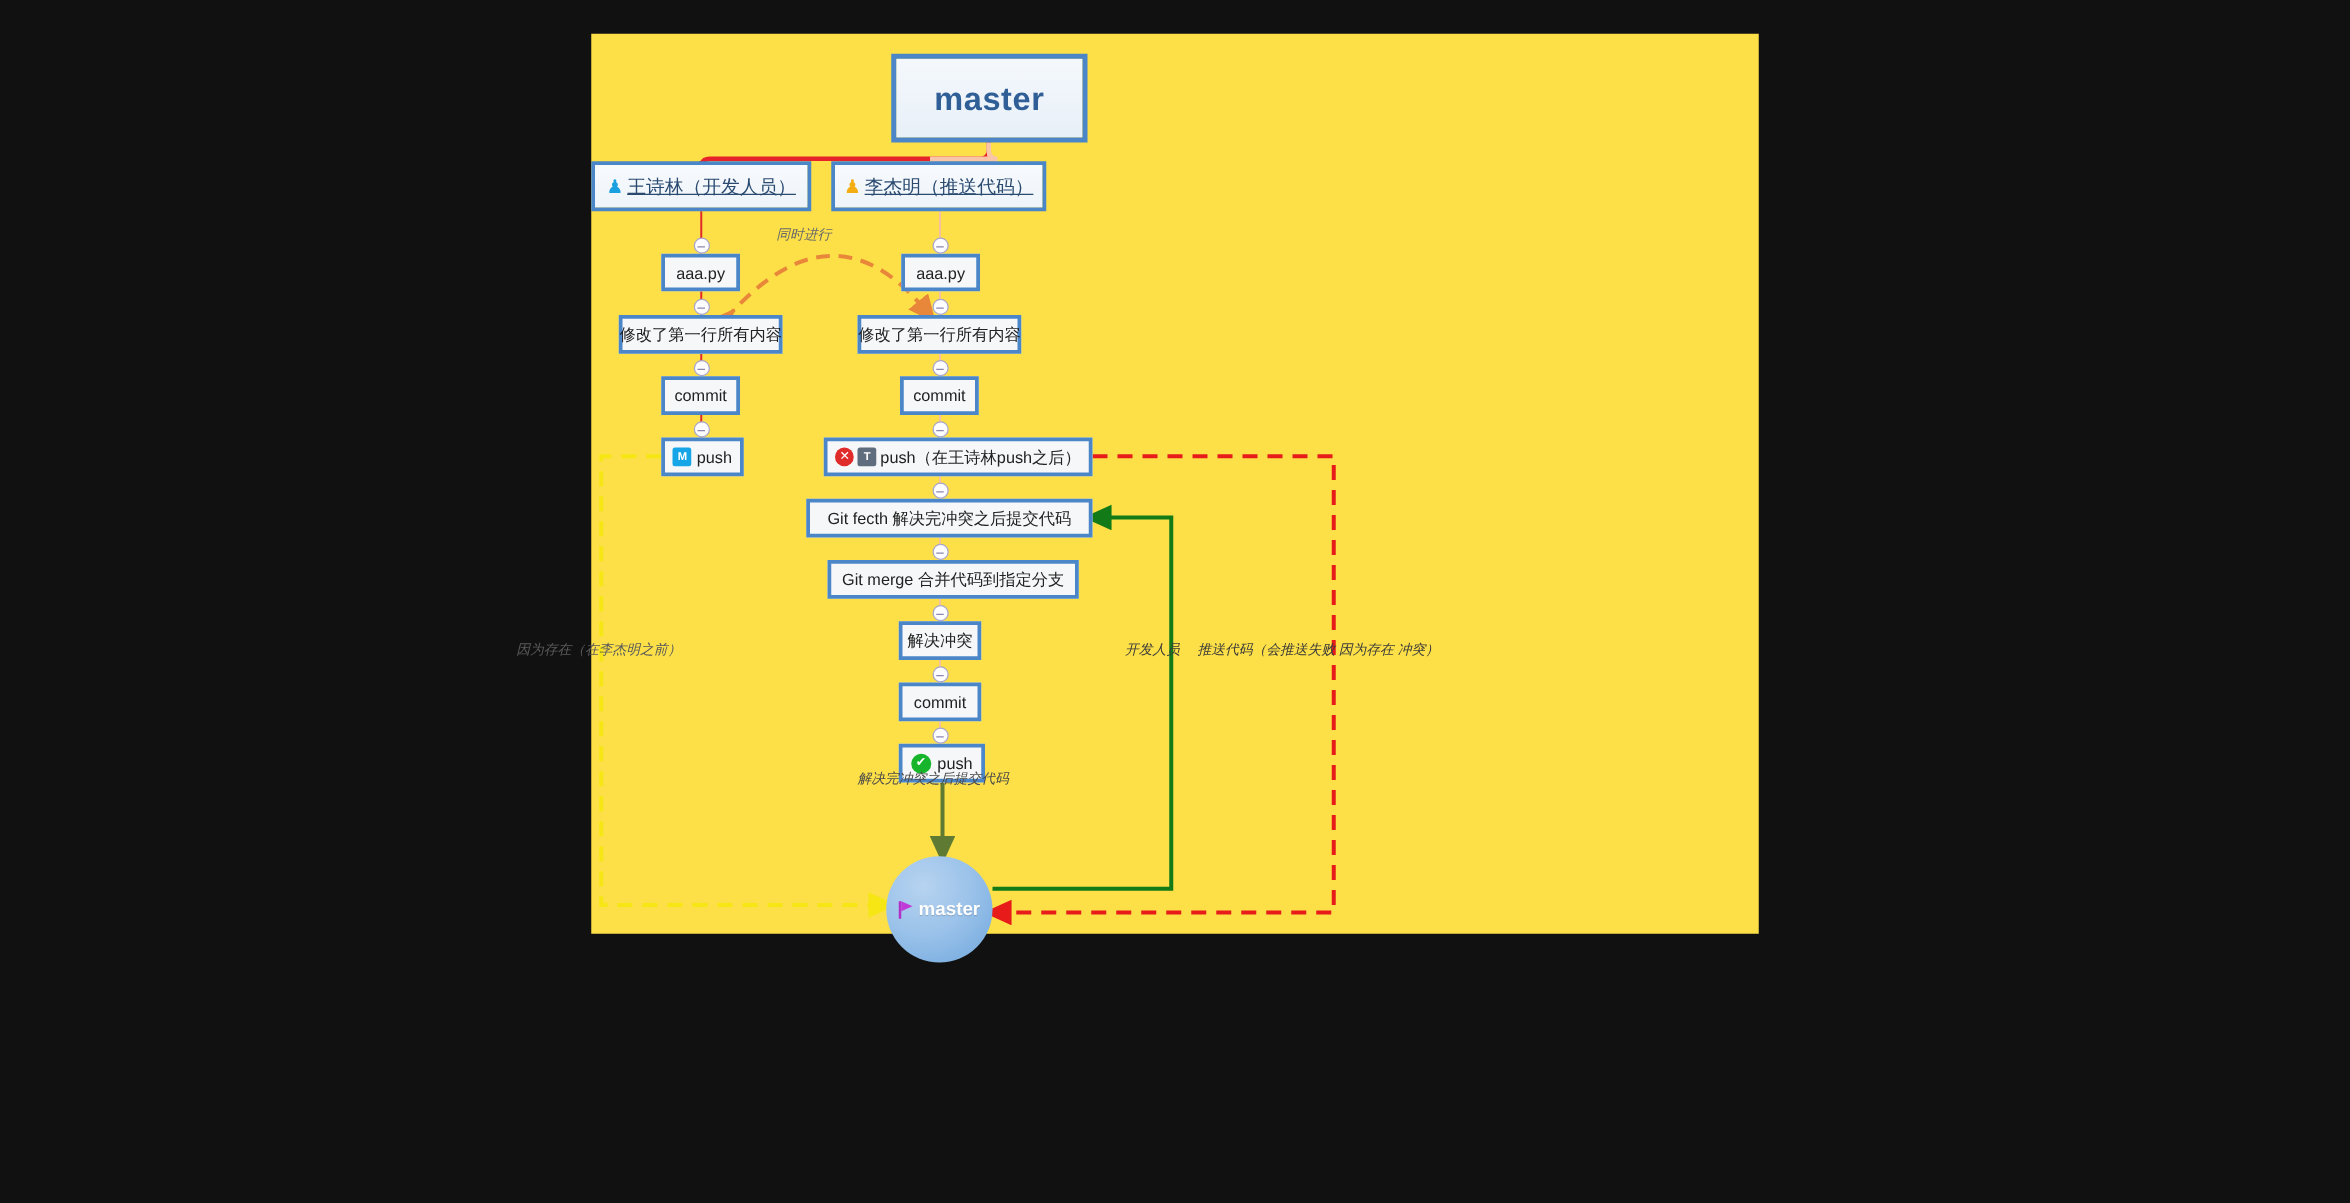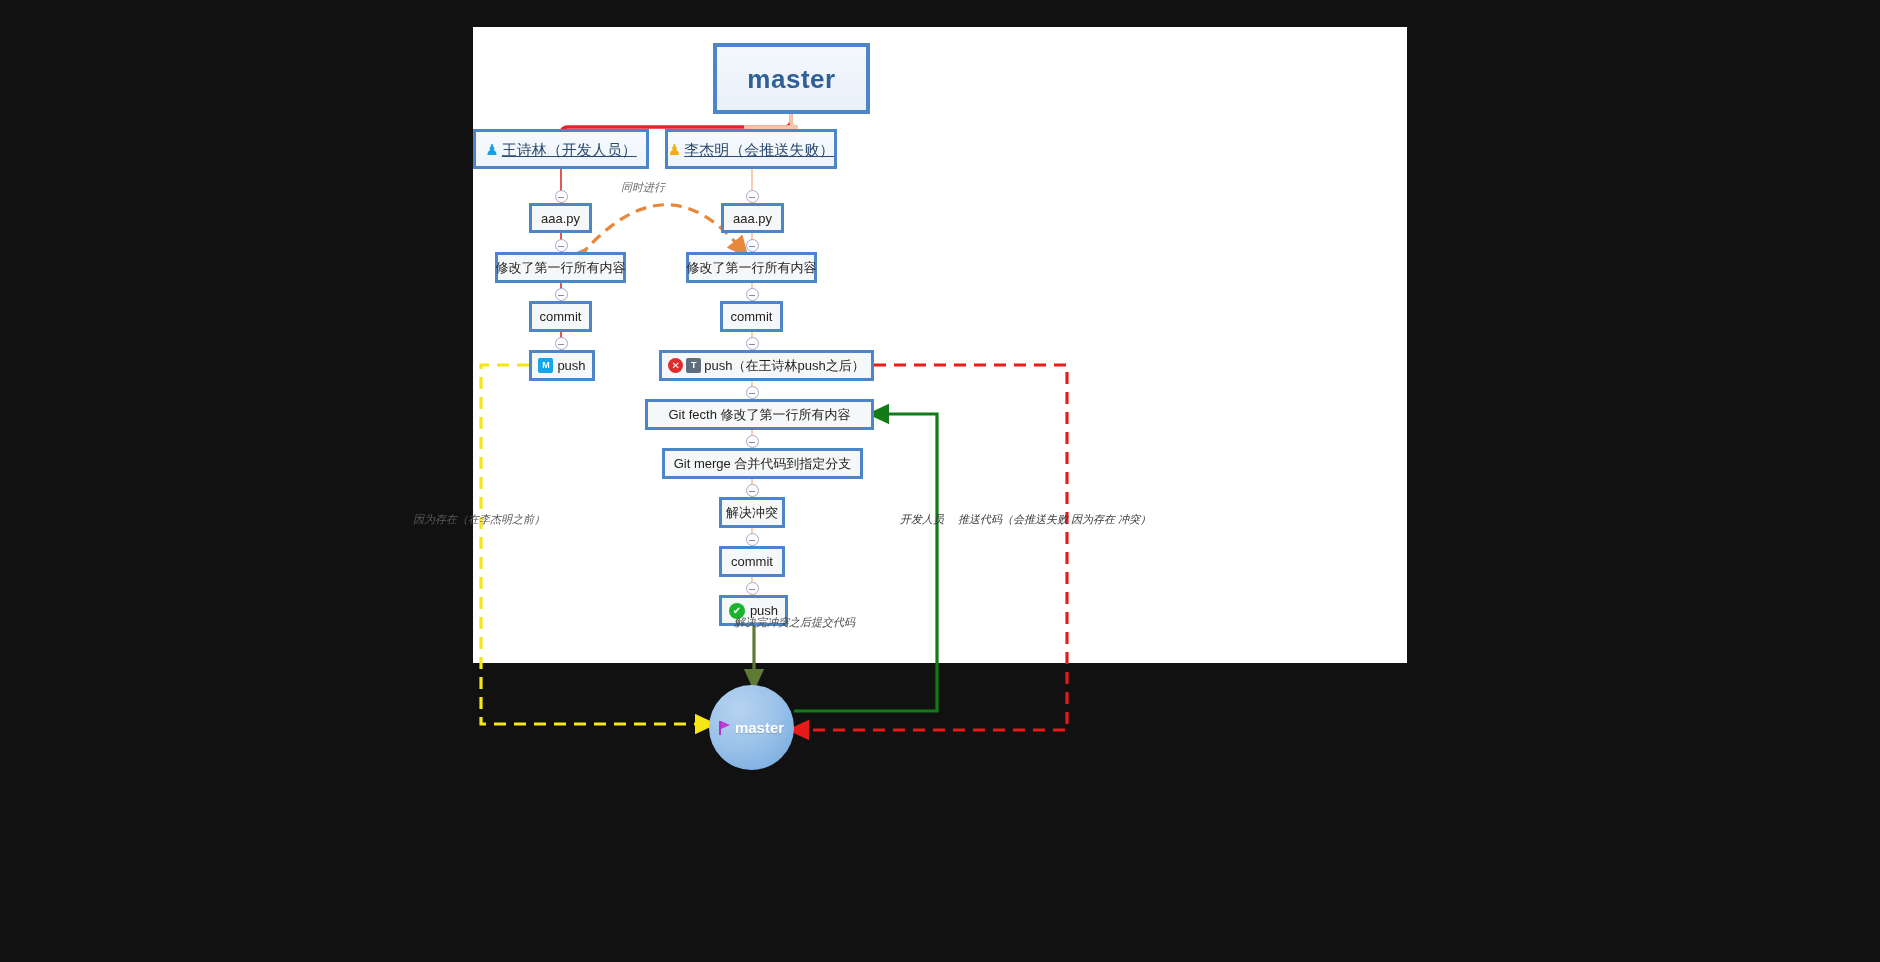--- a/index.html
+++ b/index.html
@@ -6,22 +6,22 @@
   html, body {
     margin: 0; padding: 0;
     background: #111111;
     width: 1880px; height: 962px;
     overflow: hidden;
     font-family: "Liberation Sans", "DejaVu Sans", sans-serif;
   }
   #canvas {
     position: absolute;
     left: 473px; top: 27px;
-    width: 934px; height: 636px;
-    background: #ffffff;
+    width: 934px; height: 720px;
+    background: #fde047;
     text-align: center;
   }
   #stage { position: absolute; inset: 0; }
 
   svg.layer {
     position: absolute; left: 0; top: 0;
     width: 934px; height: 908px;
     overflow: visible;
     pointer-events: none;
   }
@@ -127,21 +127,21 @@
 
   
   .anno {
     position:absolute; font-style: italic; font-size: 11px;
     white-space: nowrap; z-index: 6; color:#444;
   }
   #anno-parallel { left: 148px; top: 153px; color:#6a6a6a; }
   #anno-yellow   { left: -60px; top: 485px; color:#5a5a5a; }
   #anno-green    { left: 427px; top: 485px; color:#3a3a3a; }
   #anno-red      { left: 485px; top: 485px; color:#3a3a3a; }
-  #anno-bottom   { left: 213px; top: 588px; color:#4a4a4a;margin-left:48px; }
+  #anno-bottom   { left: 213px; top: 588px; color:#4a4a4a; }
 </style>
 </head>
 <body>
 
 <div id="canvas">
   <div id="stage">
 
     <svg class="layer" viewBox="0 0 934 908">
       <defs>
         <marker id="arrowOrange" markerWidth="7" markerHeight="7" refX="3.2" refY="3.2" orient="auto">
@@ -195,21 +195,21 @@
       <span class="lbl">master</span>
     </div>
 
     <div class="node" id="node-dev-left">
       <span class="ic ic-person blue">♟</span>
       <span class="lbl">王诗林（开发人员）</span>
     </div>
 
     <div class="node" id="node-dev-right">
       <span class="ic ic-person orange">♟</span>
-      <span class="lbl">李杰明（会推送失败）</span>
+      <span class="lbl">李杰明（推送代码）</span>
     </div>
 
     <div class="node plain" id="node-file-left">
       <span>aaa.py</span>
     </div>
     <div class="node plain" id="node-file-right">
       <span>aaa.py</span>
     </div>
 
     <div class="node plain" id="node-edit-left">
@@ -231,21 +231,21 @@
       <span>push</span>
     </div>
 
     <div class="node plain" id="node-push-right">
       <span class="ic ic-x">✕</span>
       <span class="ic ic-t">T</span>
       <span>push（在王诗林push之后）</span>
     </div>
 
     <div class="node plain" id="node-fetch">
-      <span>Git fecth 修改了第一行所有内容</span>
+      <span>Git fecth 解决完冲突之后提交代码</span>
     </div>
     <div class="node plain" id="node-merge">
       <span>Git merge 合并代码到指定分支</span>
     </div>
     <div class="node plain" id="node-resolve">
       <span>解决冲突</span>
     </div>
     <div class="node plain" id="node-commit2">
       <span>commit</span>
     </div>

